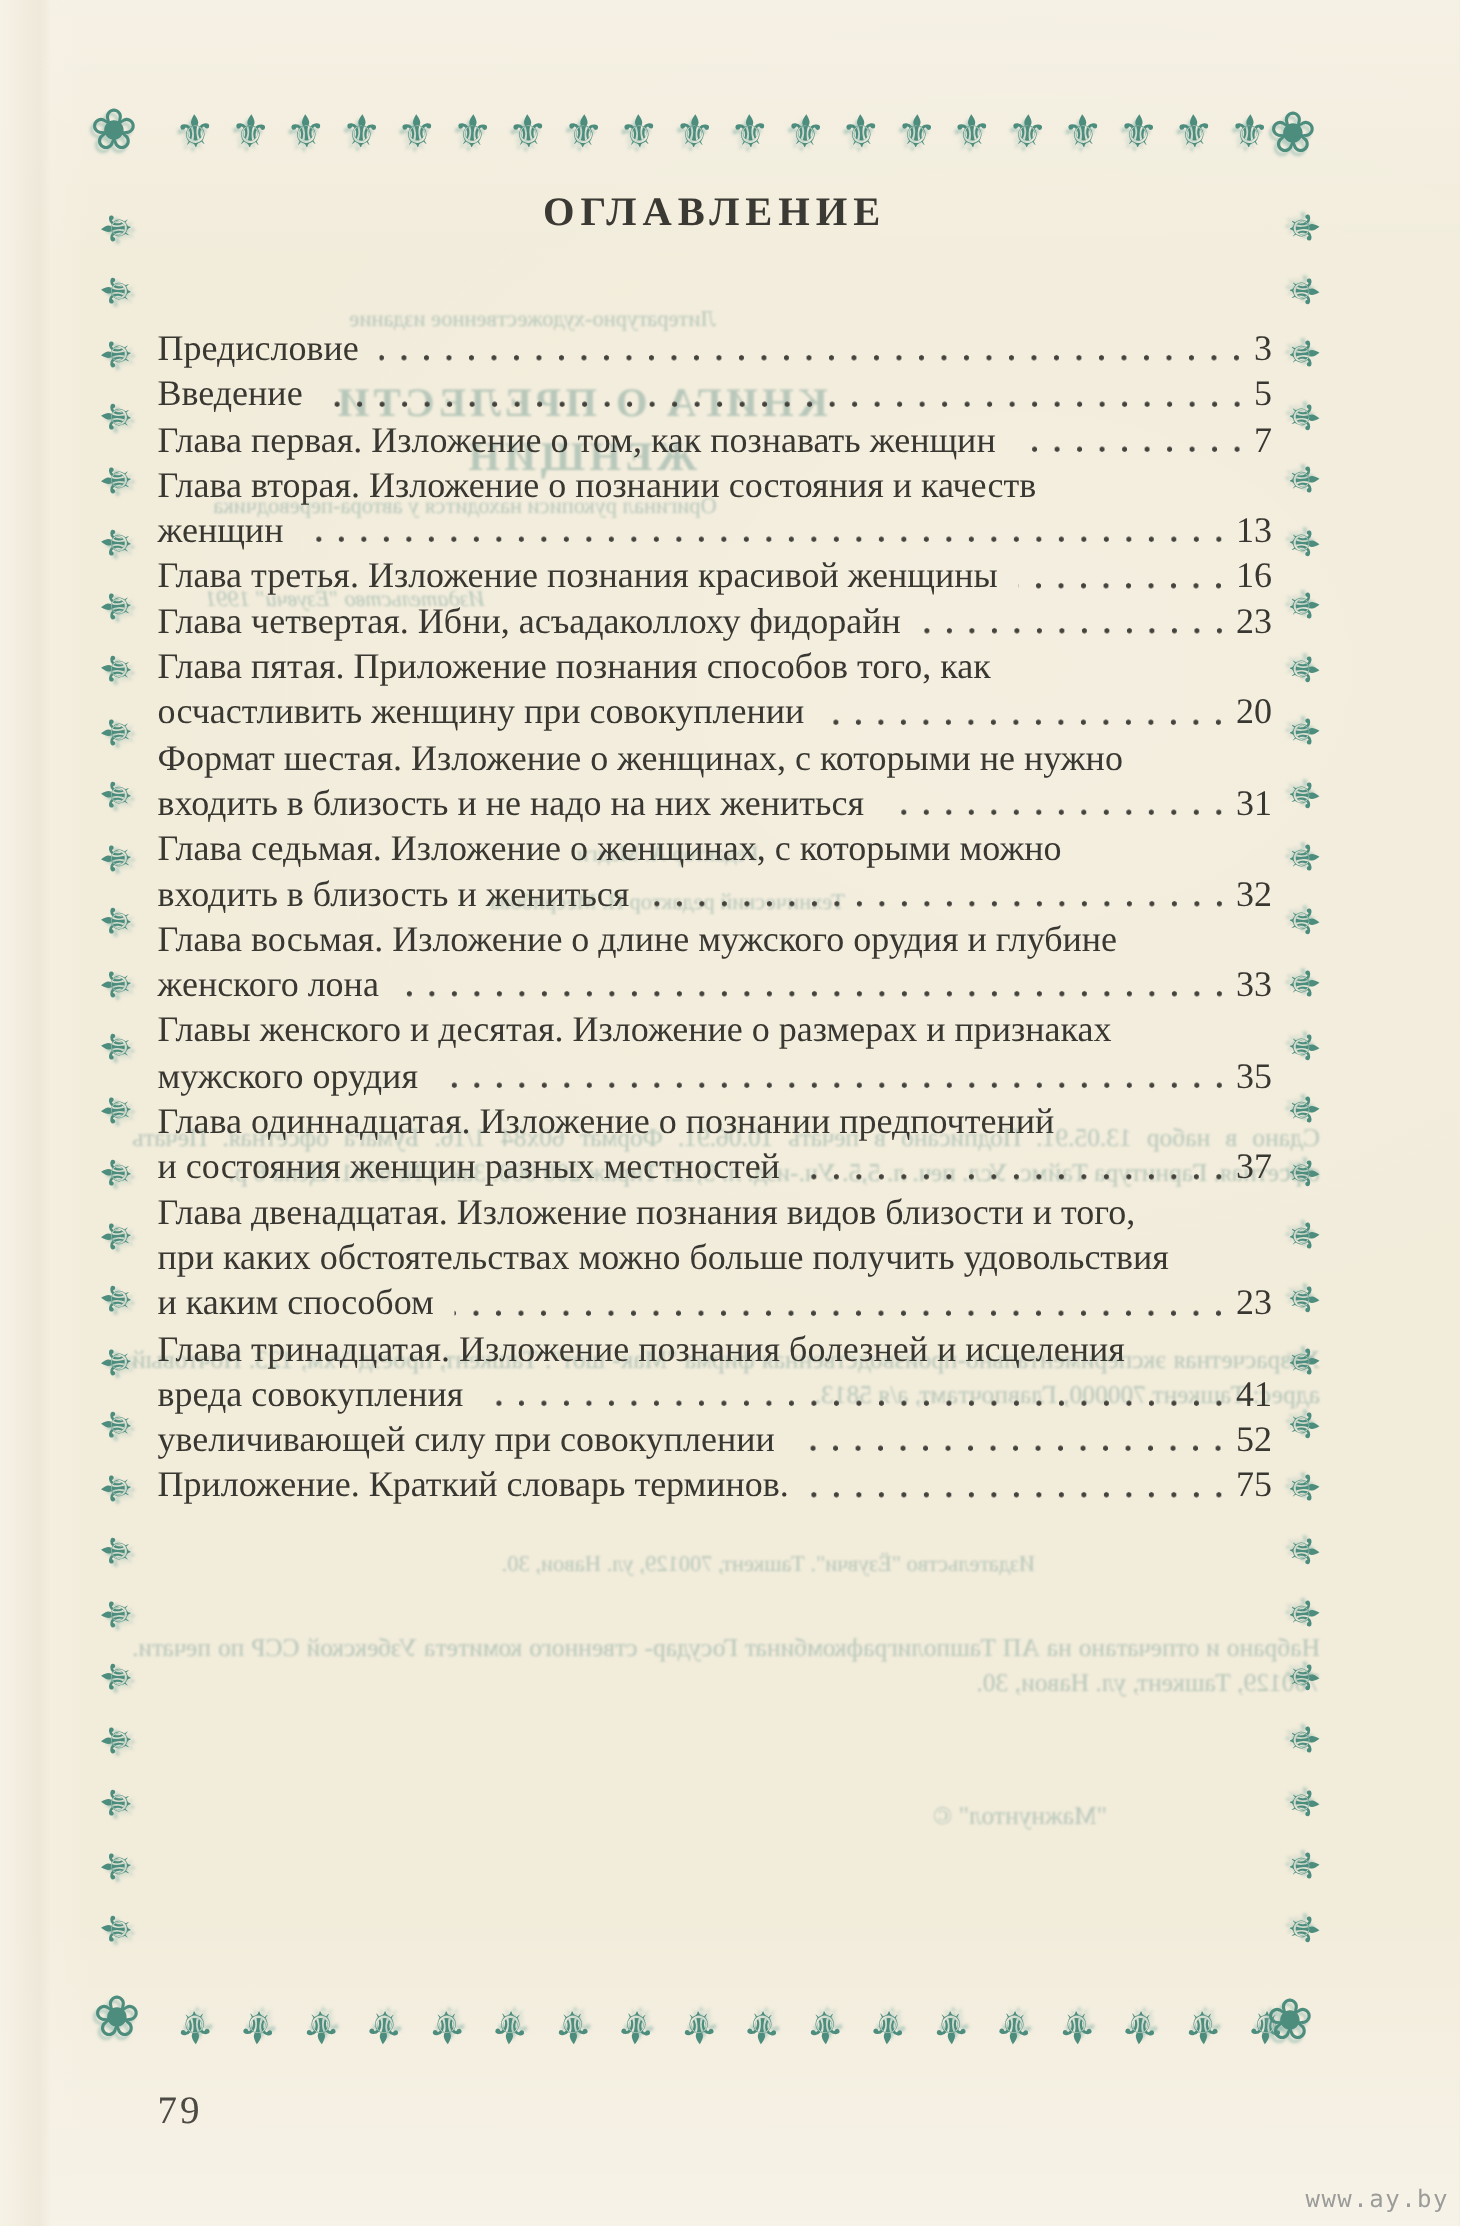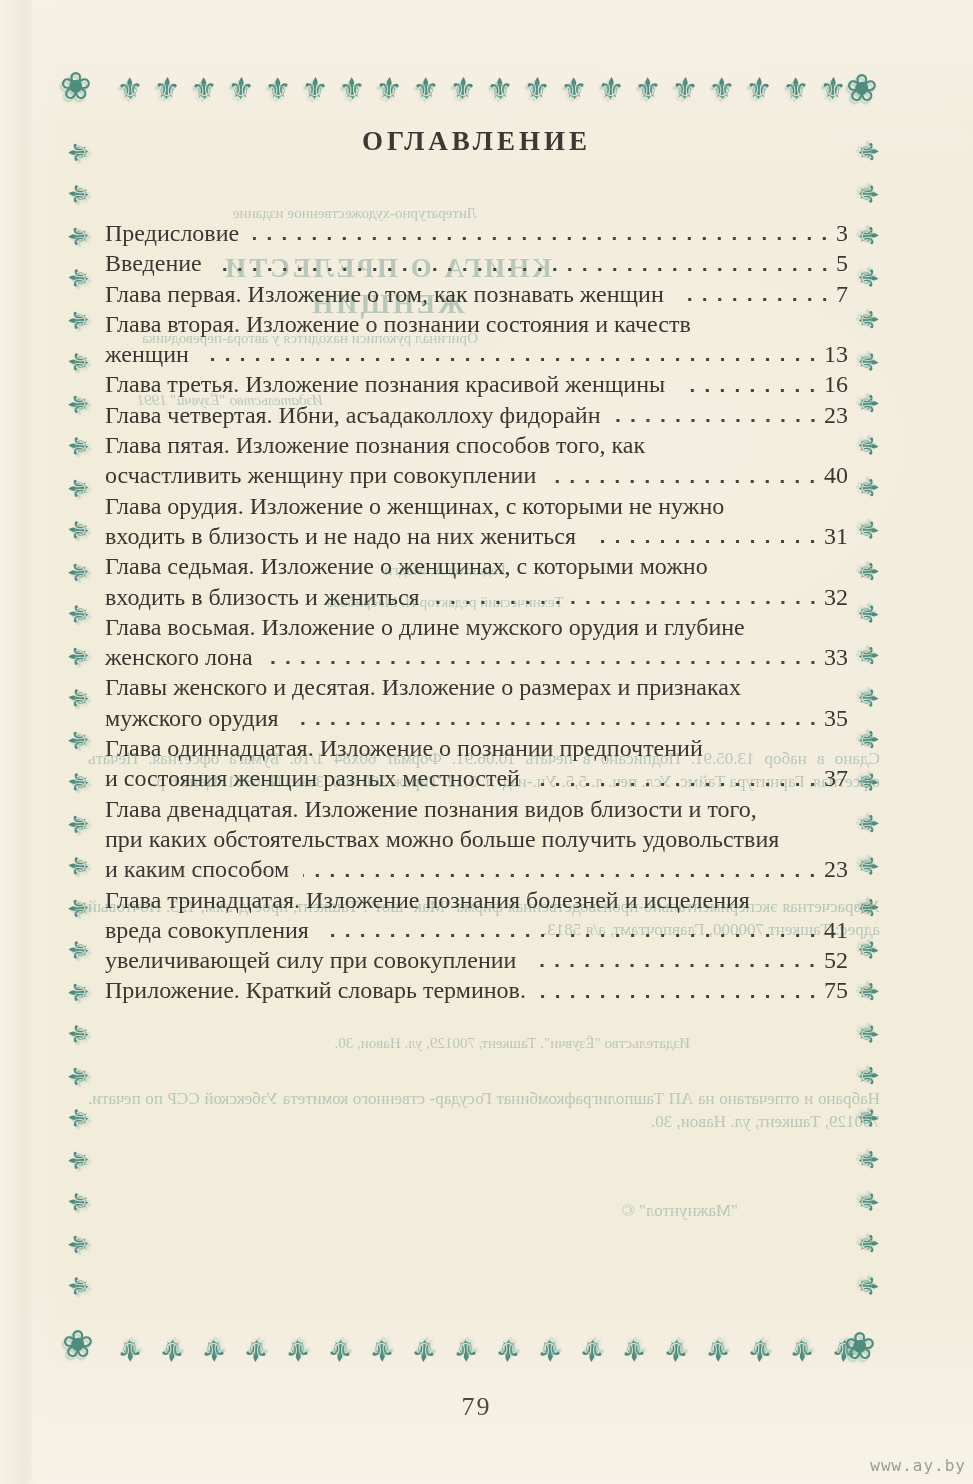--- a/index.html
+++ b/index.html
@@ -53,21 +53,21 @@
   .toc-line .fill{
     flex:1 1 auto;min-width:20px;margin:0 4px 0 14px;align-self:stretch;
     background-image:radial-gradient(circle, #45433d 1.5px, rgba(0,0,0,0) 1.9px);
     background-size:15px 5px;
     background-repeat:repeat-x;
     background-position:right bottom 7px;
   }
   .toc-line .pg{text-align:right;}
   .page-number{
     position:absolute;left:105px;top:1392px;width:743px;z-index:4;
-    text-align:center;font-size:26px;color:#4c4a44;letter-spacing:2px;
+    text-align:left;font-size:26px;color:#4c4a44;letter-spacing:2px;
   }
   .watermark{
     position:absolute;right:7px;bottom:9px;z-index:5;
     font-family:"DejaVu Sans Mono",monospace;
     font-size:16px;color:#9b9b99;letter-spacing:1px;
   }
 </style>
 </head>
 <body>
 
@@ -204,25 +204,25 @@
         <div class="toc-line"><span class="ital">Глава вторая.</span><span> Изложение о познании состояния и качеств</span></div>
         <div class="toc-line"><span>женщин</span><span class="fill"></span><span class="pg">13</span></div>
       </div>
       <div class="toc-entry">
         <div class="toc-line"><span class="ital">Глава третья.</span><span> Изложение познания красивой женщины</span><span class="fill"></span><span class="pg">16</span></div>
       </div>
       <div class="toc-entry">
         <div class="toc-line"><span class="ital">Глава четвертая.</span><span> Ибни, асъадаколлоху фидорайн</span><span class="fill"></span><span class="pg">23</span></div>
       </div>
       <div class="toc-entry">
-        <div class="toc-line"><span class="ital">Глава пятая.</span><span> Изложение познания способов того, как</span></div>
-        <div class="toc-line"><span>осчастливить женщину при совокуплении</span><span class="fill"></span><span class="pg">40</span></div>
-      </div>
-      <div class="toc-entry">
-        <div class="toc-line"><span class="ital">Глава орудия.</span><span> Изложение о женщинах, с которыми не нужно</span></div>
+        <div class="toc-line"><span class="ital">Глава пятая.</span><span> Приложение познания способов того, как</span></div>
+        <div class="toc-line"><span>осчастливить женщину при совокуплении</span><span class="fill"></span><span class="pg">20</span></div>
+      </div>
+      <div class="toc-entry">
+        <div class="toc-line"><span class="ital">Формат шестая.</span><span> Изложение о женщинах, с которыми не нужно</span></div>
         <div class="toc-line"><span>входить в близость и не надо на них жениться</span><span class="fill"></span><span class="pg">31</span></div>
       </div>
       <div class="toc-entry">
         <div class="toc-line"><span class="ital">Глава седьмая.</span><span> Изложение о женщинах, с которыми можно</span></div>
         <div class="toc-line"><span>входить в близость и жениться</span><span class="fill"></span><span class="pg">32</span></div>
       </div>
       <div class="toc-entry">
         <div class="toc-line"><span class="ital">Глава восьмая.</span><span> Изложение о длине мужского орудия и глубине</span></div>
         <div class="toc-line"><span>женского лона</span><span class="fill"></span><span class="pg">33</span></div>
       </div>

